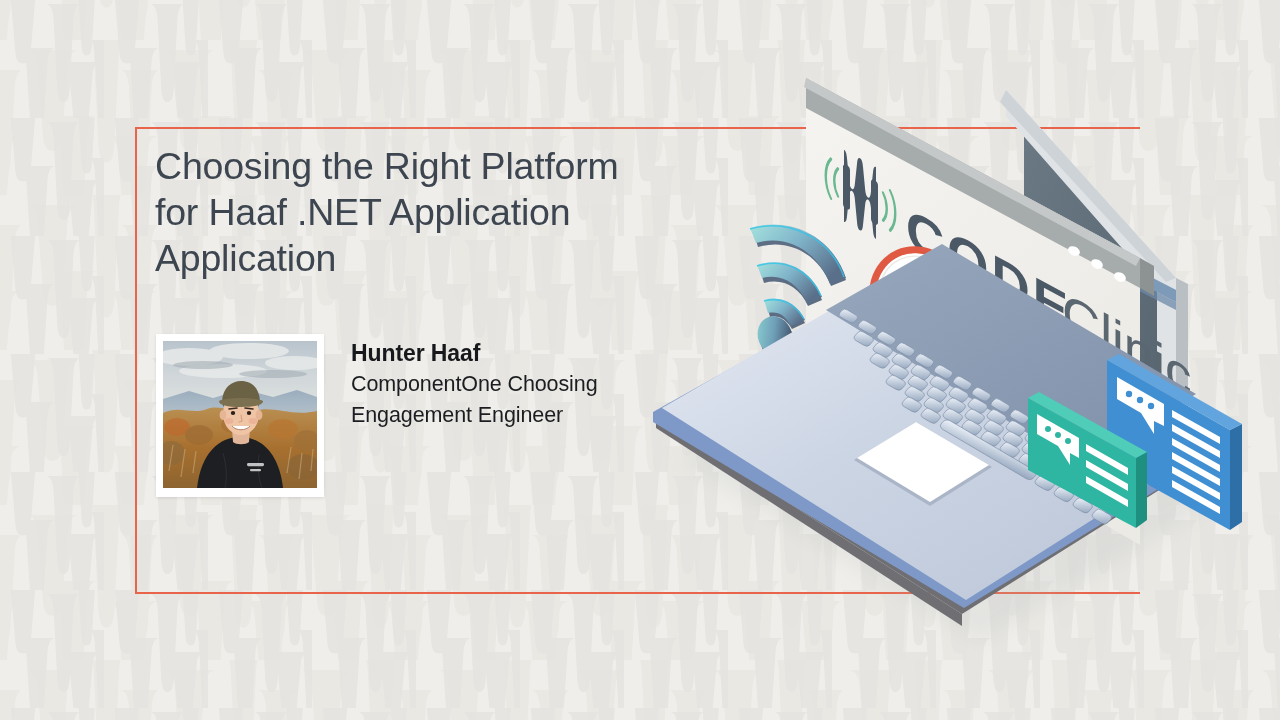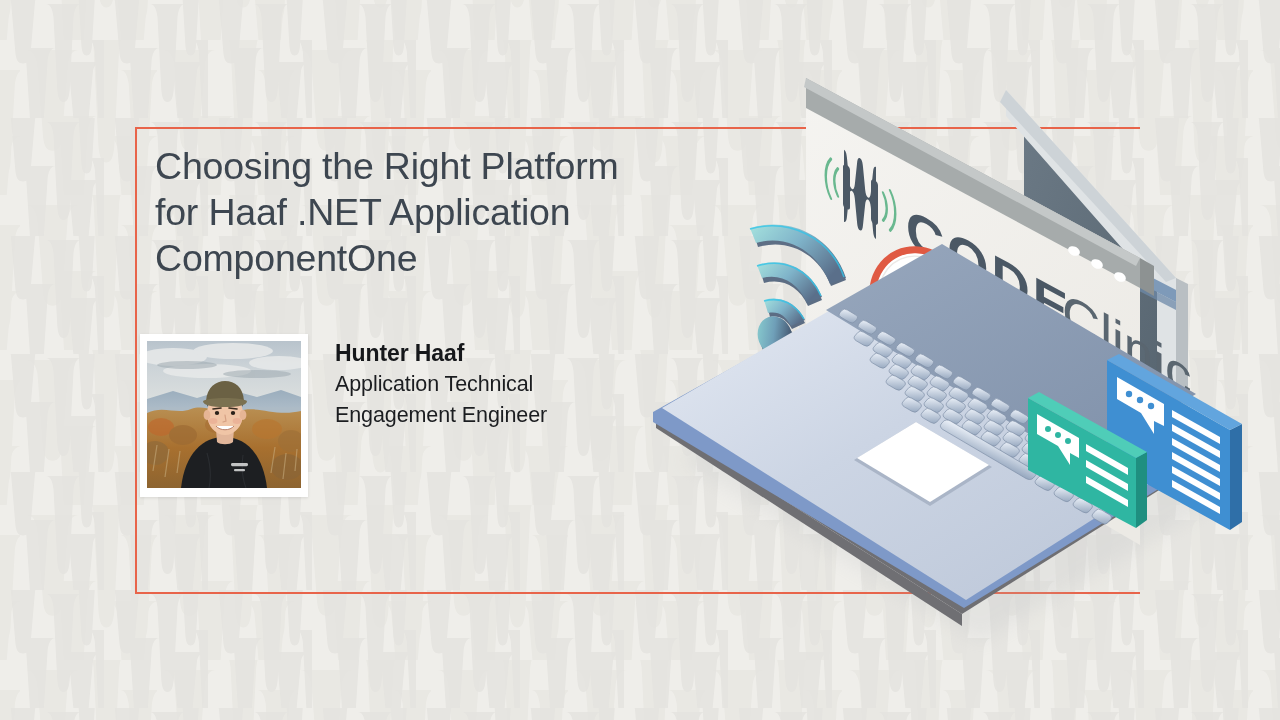--- a/index.html
+++ b/index.html
@@ -60,21 +60,21 @@
     font-size:37.5px;
     font-weight:normal;
     line-height:1.23;
     color:#3d4650;
     letter-spacing:-0.2px;
   }
 
   
   #speaker {
     position:absolute;
-    left:140px; top:334px;
+    left:156px; top:334px;
     display:flex;
     align-items:flex-start;
     z-index:6;
   }
   #avatar-frame {
     width:168px; height:163px;
     background:#ffffff;
     padding:7px 7px 9px 7px;
     box-shadow:0 1px 3px rgba(0,0,0,.10);
     flex:0 0 auto;
@@ -436,21 +436,21 @@
         <path d="M466,430 L508,454 L508,461 L466,437 Z"></path>
         <path d="M466,446 L508,470 L508,477 L466,453 Z"></path>
       </g>
     </g>
   </svg>
 
   <div id="text-block">
     <h1 id="slide-title">
       <span>Choosing the Right Platform</span><br>
       <span>for Haaf .NET Application</span><br>
-      <span>ComponentOne</span>
+      <span>Application</span>
     </h1>
   </div>
 
   <div id="speaker">
     <div id="avatar-frame">
       <div id="avatar-photo">
         <svg viewBox="0 0 154 147" preserveAspectRatio="xMidYMid slice" style="width:100%;height:100%;display:block;">
           <defs>
             <linearGradient id="sky" x1="0" y1="0" x2="0" y2="1">
               <stop offset="0" stop-color="#b8c3cc"></stop>
@@ -545,19 +545,19 @@
           <g fill="#e79f89" opacity="0.45">
             <ellipse cx="66" cy="80" rx="4.5" ry="3"></ellipse>
             <ellipse cx="90" cy="80" rx="4.5" ry="3"></ellipse>
           </g>
         </svg>
       </div>
     </div>
     <div id="speaker-text">
       <div id="speaker-name">Hunter Haaf</div>
       <div id="speaker-role">
-        <span>Application Technical</span><br>
+        <span>ComponentOne Choosing</span><br>
         <span>Engagement Engineer</span>
       </div>
     </div>
   </div>
 
 </div>
 
 </body></html>

